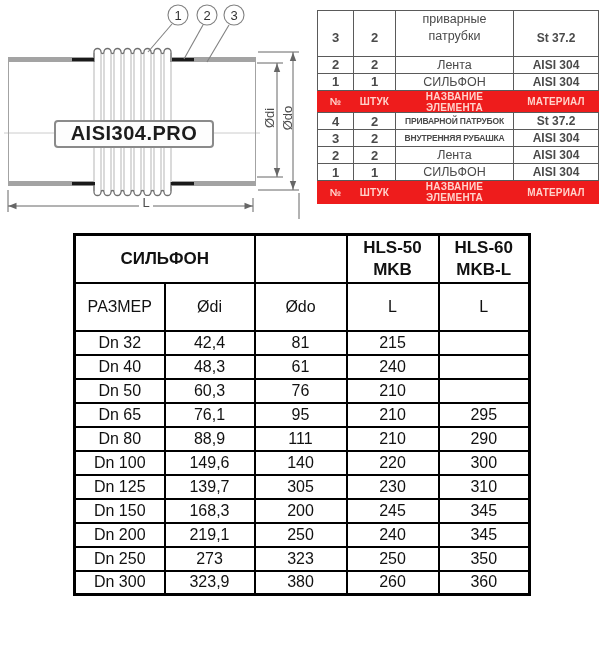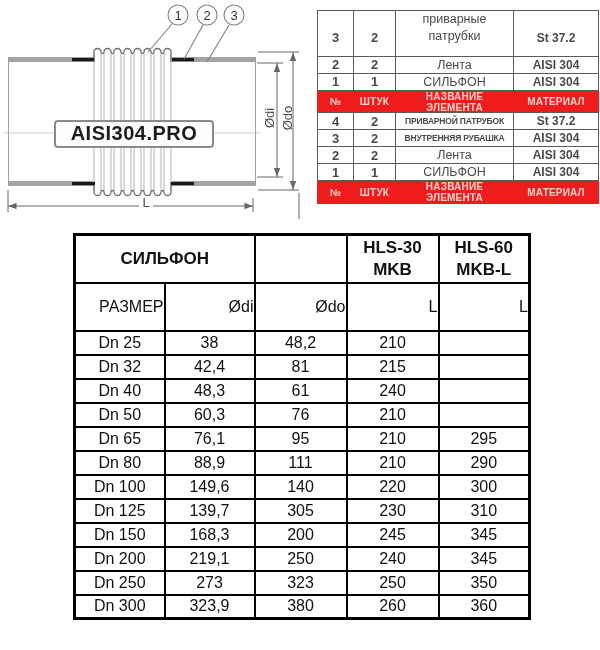--- a/index.html
+++ b/index.html
@@ -23,21 +23,21 @@
   }
   #parts1 { top:10px; }
   #parts2 { top:112px; }
   #parts1 tr.tall td { height:37px; vertical-align:bottom; padding-bottom:11px; }
   #parts1 tr.tall td.namecell { vertical-align:middle; line-height:1.35; }
 
   
   .spec { position:absolute; left:73px; top:233px; width:455px; color:#111; text-align:center; border:3px solid #000; background:#fff; }
   .spec td { border:2px solid #000; font-size:16px; height:24px; }
   .spec tr.h1 td { height:48px; font-size:17px; font-weight:700; line-height:1.3; }
-  .spec tr.h2 td { height:48px; font-size:16px; font-weight:400;text-align:right; }
+  .spec tr.h2 td { height:48px; font-size:16px; font-weight:400; }
 
   
   .drawing { position:absolute; left:0; top:0; }
   .drawing text { font-family:"Liberation Sans", sans-serif; }
   .wm-text { font-family:"Liberation Serif", serif; font-weight:bold; }
 </style>
 </head>
 <body>
 
 <div class="page">
@@ -206,40 +206,33 @@
         <col style="width:90px">
         <col style="width:90px">
         <col style="width:92px">
         <col style="width:92px">
         <col style="width:91px">
       </colgroup>
     <tbody>
         <tr class="h1">
       <td colspan="2">СИЛЬФОН</td>
       <td></td>
-      <td class="pre">HLS-30
+      <td class="pre">HLS-50
 MKB</td>
       <td class="pre">HLS-60
 MKB-L</td>
     </tr>
     <tr class="h2">
       <td>РАЗМЕР</td>
       <td>Ødi</td>
       <td>Ødo</td>
       <td>L</td>
       <td>L</td>
     </tr>
     <tr>
-      <td>Dn 25</td>
-      <td>38</td>
-      <td>48,2</td>
-      <td>210</td>
-      <td></td>
-    </tr>
-    <tr>
       <td>Dn 32</td>
       <td>42,4</td>
       <td>81</td>
       <td>215</td>
       <td></td>
     </tr>
     <tr>
       <td>Dn 40</td>
       <td>48,3</td>
       <td>61</td>

